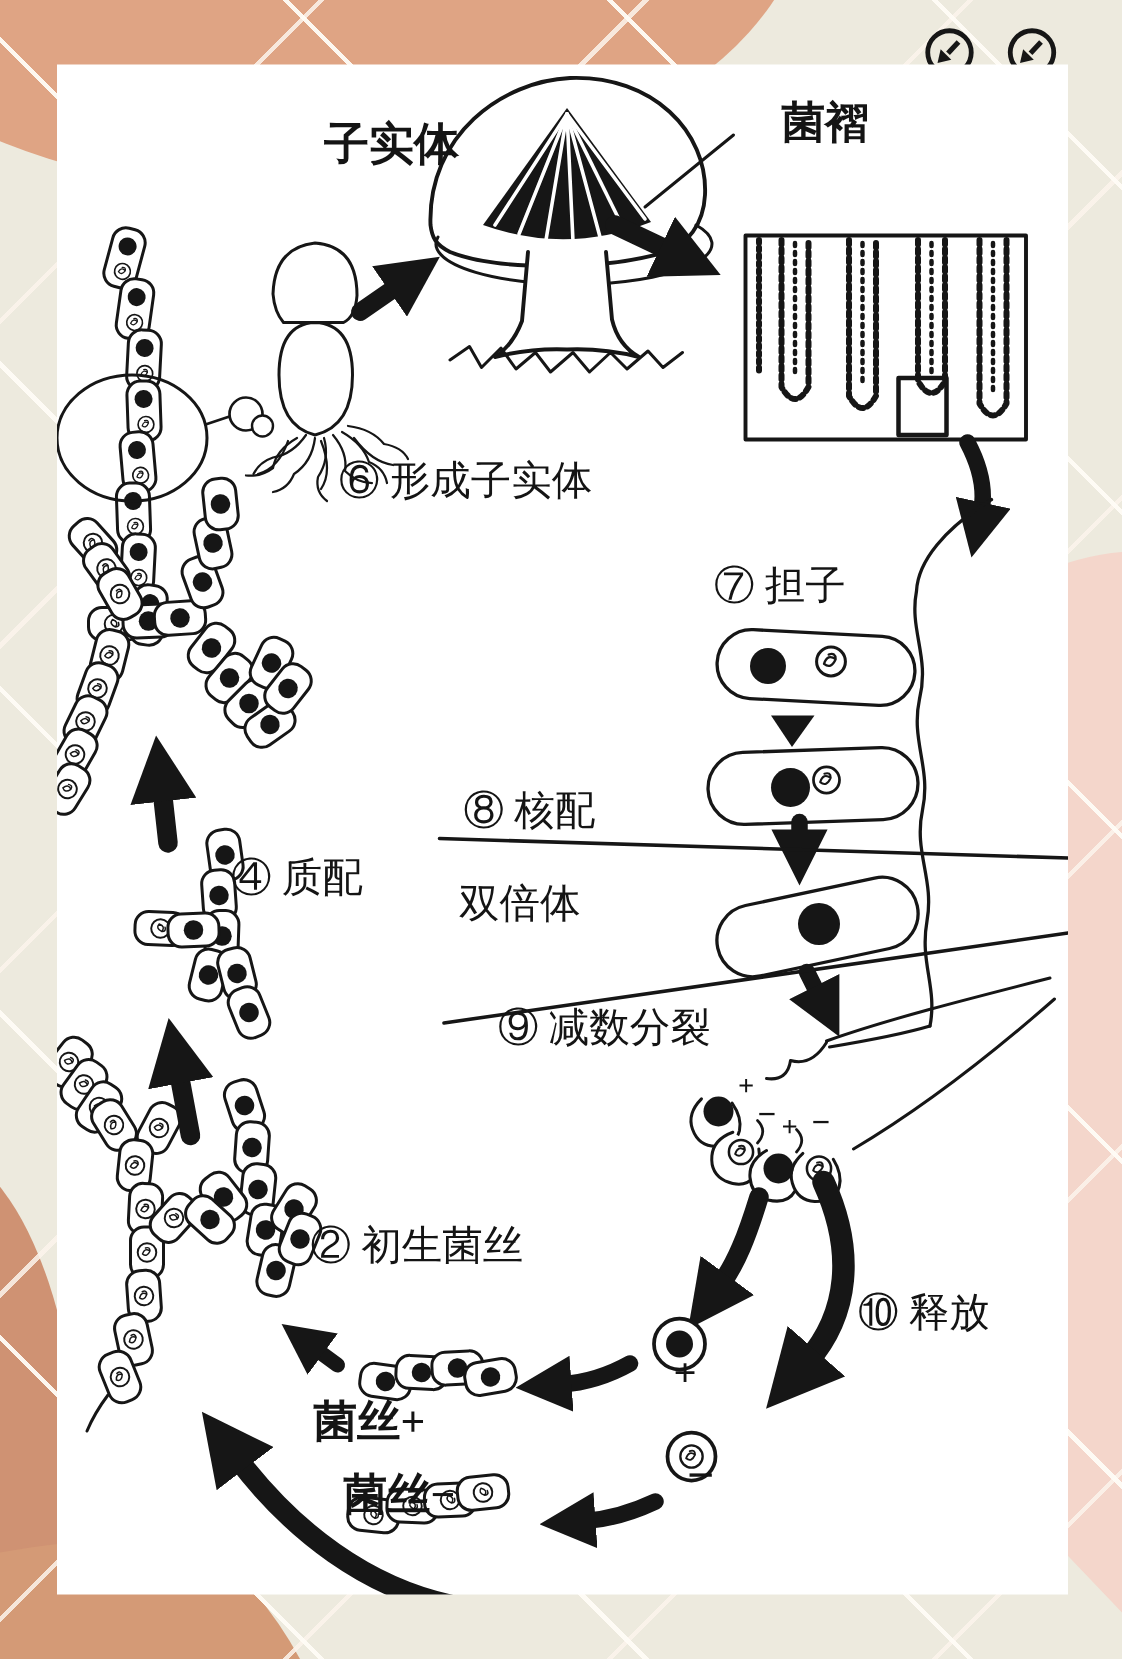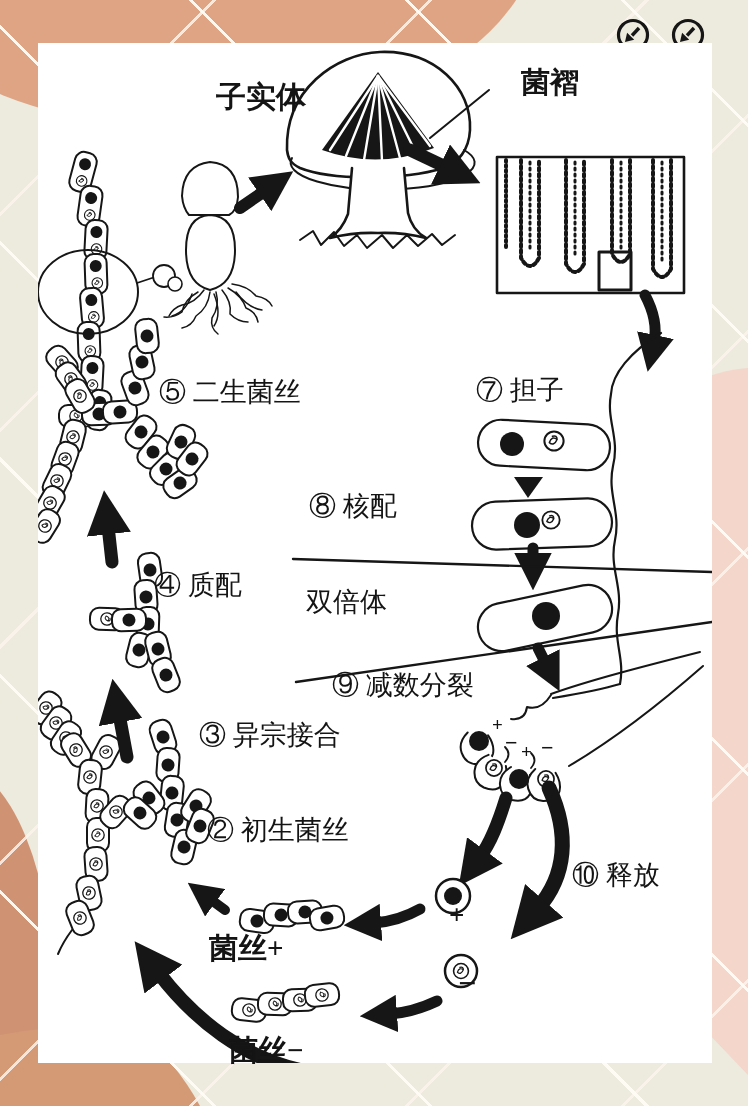--- a/index.html
+++ b/index.html
@@ -269,31 +269,30 @@
 
     <path d="M127,757 L119,714" stroke="#161616" stroke-width="13" marker-end="url(#ah)"></path>
     <path d="M112,562 L108,526" stroke="#161616" stroke-width="13" marker-end="url(#ah)"></path>
 
     <path d="M240,208 L266,190" stroke="#161616" stroke-width="12" marker-end="url(#ah)"></path>
     <path d="M410,150 L448,168" stroke="#161616" stroke-width="13" marker-end="url(#ah)"></path>
   </svg>
 
   <div class="lb big" style="left:216px;top:80px;">子实体</div>
   <div class="lb big" style="left:489px;top:67px;font-size:29px;margin-left:32px;">菌褶</div>
-  <div class="lb step" style="left:159px;top:378px;">⑤ 二生菌丝</div>
+  <div class="lb step" style="left:226px;top:306px;">⑥ 形成子实体</div>
   <div class="lb step" style="left:476px;top:376px;">⑦ 担子</div>
-  <div class="lb step" style="left:309px;top:492px;">⑧ 核配</div>
+  <div class="lb step" style="left:309px;top:526px;">⑧ 核配</div>
   <div class="lb step" style="left:306px;top:588px;text-align:right;">双倍体</div>
   <div class="lb step" style="left:154px;top:571px;">④ 质配</div>
   <div class="lb step" style="left:332px;top:671px;">⑨ 减数分裂</div>
-  <div class="lb step" style="left:199px;top:721px;">③ 异宗接合</div>
   <div class="lb step" style="left:207px;top:816px;text-align:center;">② 初生菌丝</div>
   <div class="lb step" style="left:572px;top:861px;">⑩ 释放</div>
   <div class="lb big" style="left:209px;top:933px;font-size:29px;">菌丝+</div>
-  <div class="lb big" style="left:229px;top:1035px;font-size:29px;">菌丝−</div>
+  <div class="lb big" style="left:229px;top:982px;font-size:29px;">菌丝−</div>
   <div class="lb sign" style="left:449px;top:901px;font-size:27px;">+</div>
   <div class="lb sign" style="left:458px;top:966px;font-size:32px;">−</div>
   <div class="lb sign" style="left:492px;top:715px;font-size:19px;">+</div>
   <div class="lb sign" style="left:505px;top:731px;font-size:22px;">−</div>
   <div class="lb sign" style="left:521px;top:742px;font-size:19px;">+</div>
   <div class="lb sign" style="left:541px;top:736px;font-size:22px;">−</div>
 
 </div>
 
 </body></html>

